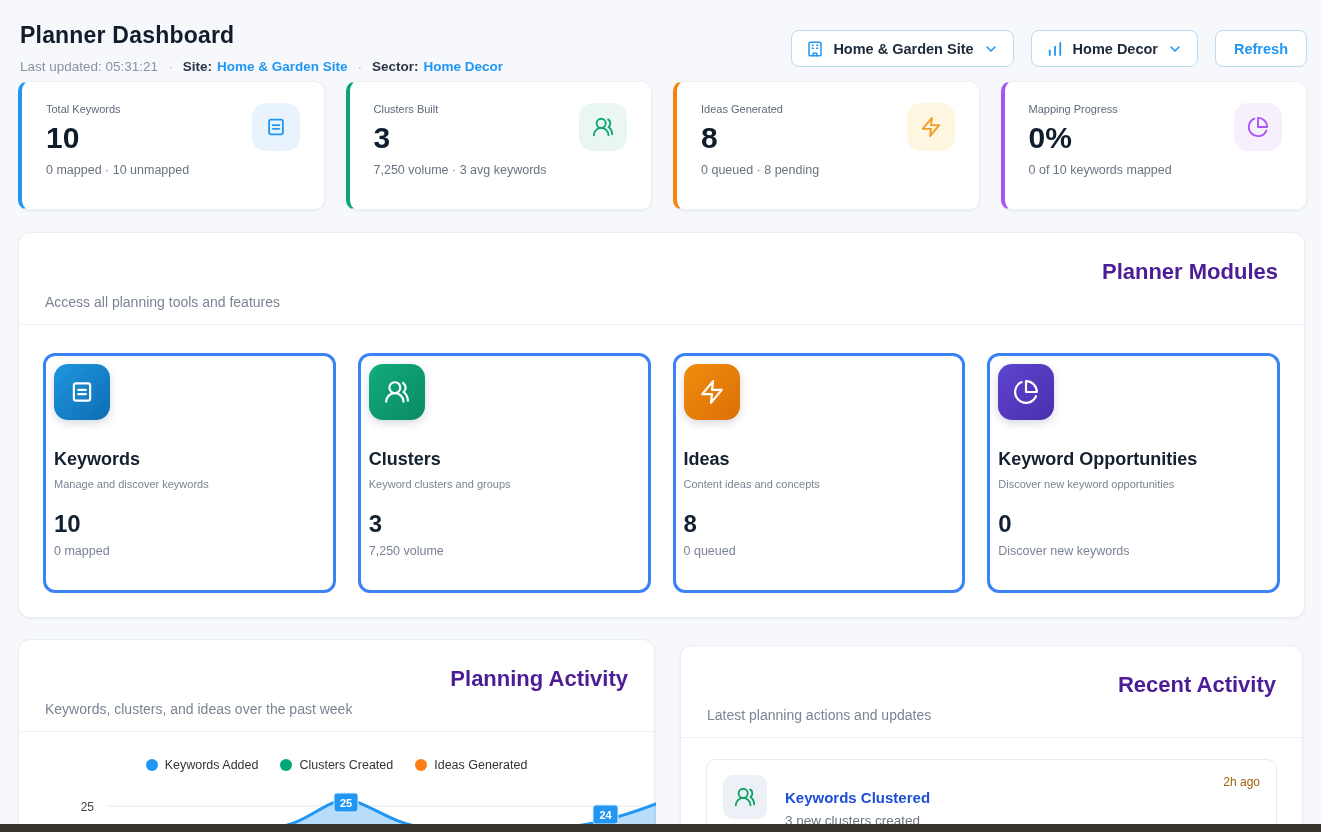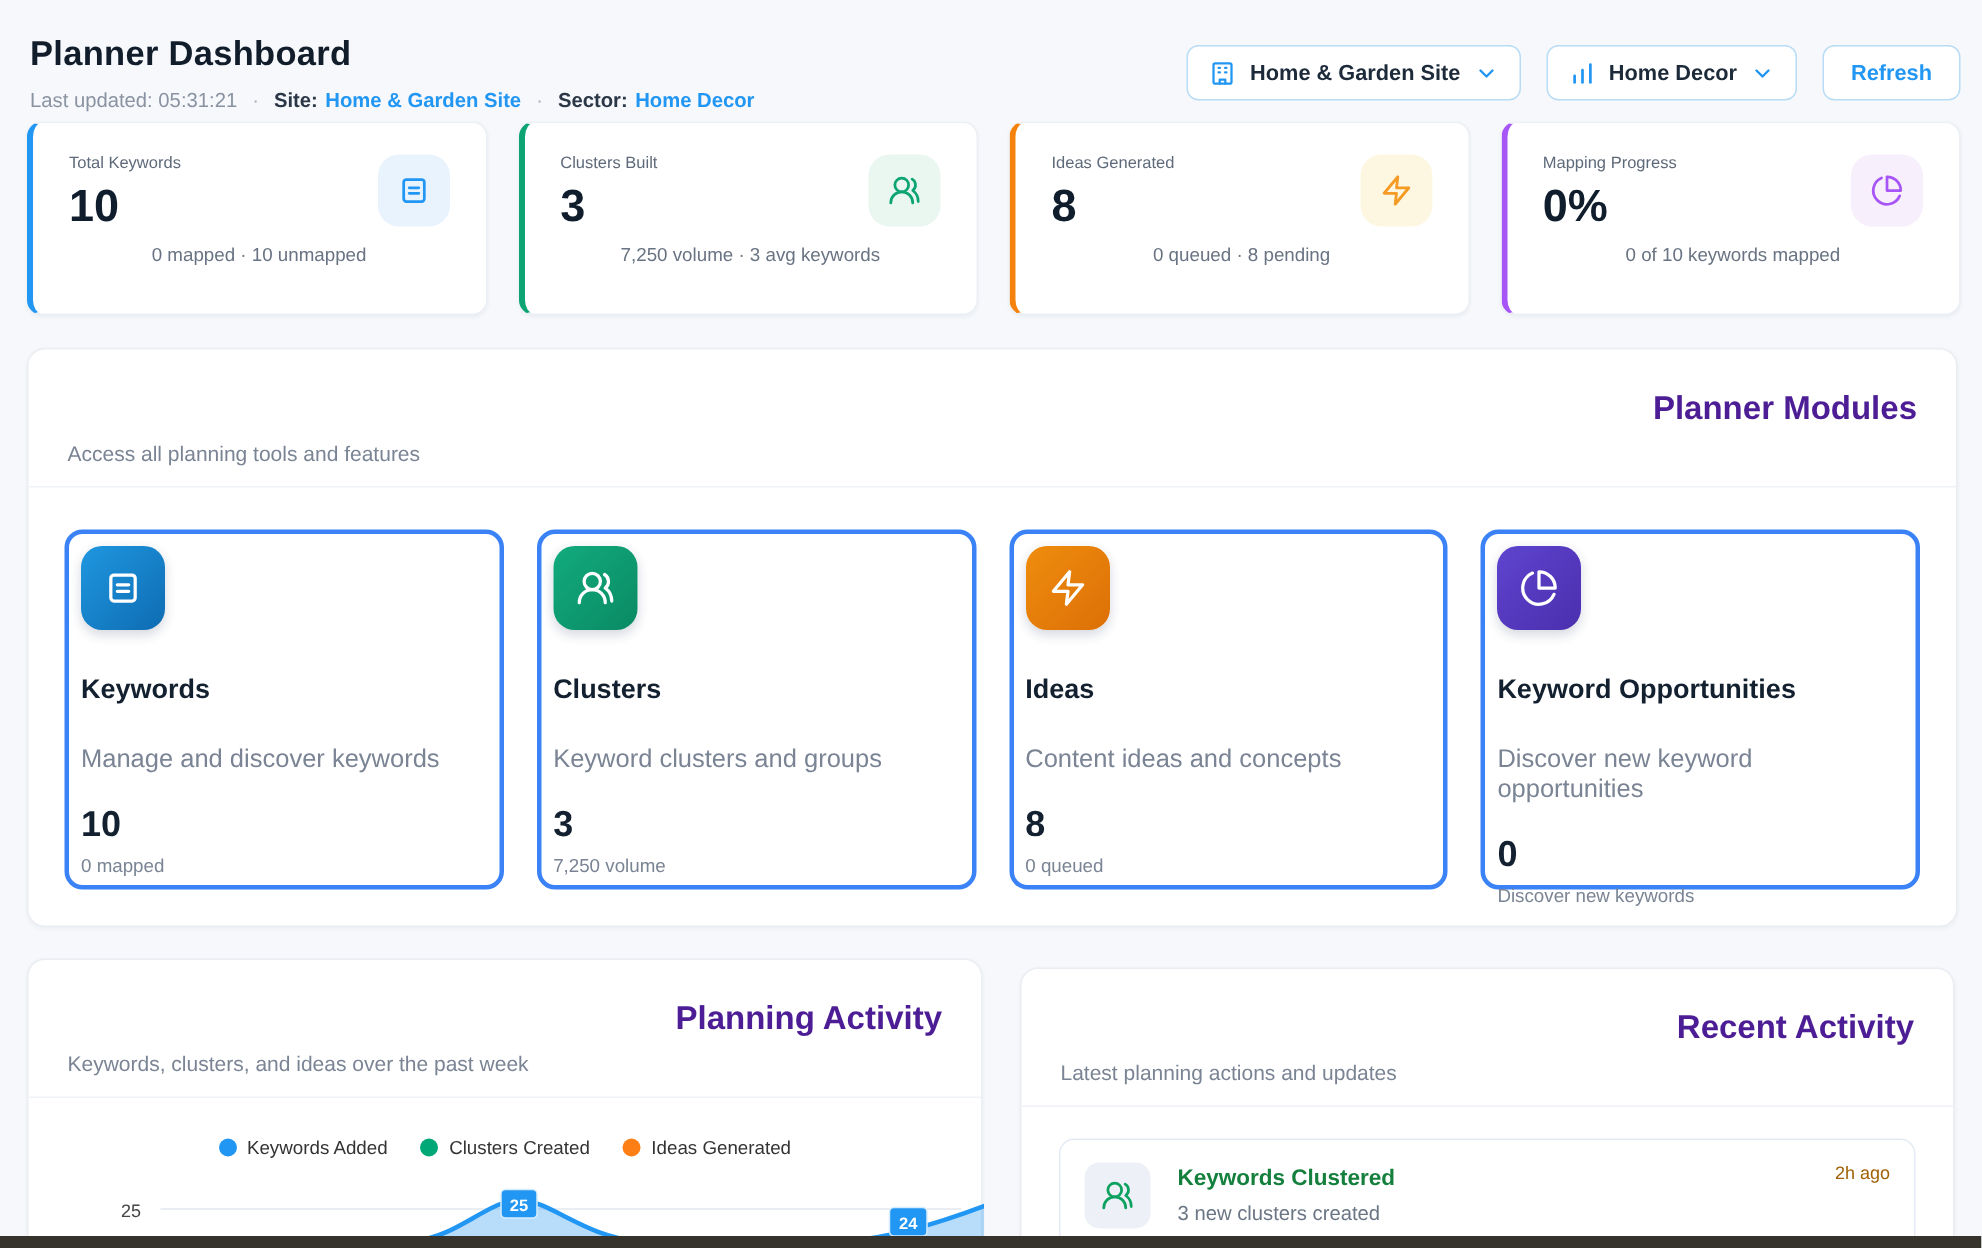--- a/index.html
+++ b/index.html
@@ -35,40 +35,40 @@
 
   
   .stats-row { position:absolute; left:18px; top:81px; width:1289px; display:grid; grid-template-columns:repeat(4,1fr); gap:21px; }
   .stat-card {
     position:relative; height:129px; background:#fff; border:1px solid #eceff4; border-radius:10px;
     border-left-width:4px; border-left-style:solid; padding:21px 24px;
     box-shadow:0 1px 3px rgba(25,45,80,.06);
   }
   .stat-label { font-size:11px; color:#5e6a7a; }
   .stat-value { font-size:30px; font-weight:800; color:#101d2c; margin-top:6px; line-height:1.1; }
-  .stat-sub   { font-size:12.5px; color:#697383; margin-top:9px;text-align:center; }
+  .stat-sub   { font-size:12.5px; color:#697383; margin-top:9px; }
   .stat-icon  { position:absolute; top:21px; right:24px; width:48px; height:48px; border-radius:14px; display:flex; align-items:center; justify-content:center; }
 
   
   .panel { background:#fff; border:1px solid #eaedf2; box-shadow:0 1px 3px rgba(25,45,80,.05); }
   .modules-card { position:absolute; left:18px; top:232px; width:1287px; height:386px; border-radius:12px; }
   .section-header { padding:26px 26px 0 26px; }
   .section-title { font-size:22px; font-weight:700; color:#4c1d95;text-align:right; }
   .section-sub { font-size:14px; color:#7a8494; margin-top:9px; }
   .divider { border-bottom:1px solid #eef1f5; margin-top:14px; }
 
   .modules-grid { display:grid; grid-template-columns:repeat(4,1fr); gap:22px; padding:28px 24px; }
   .module-card { background:#fff; border:3px solid #3b82f6; border-radius:12px; padding:8px; height:240px; cursor:pointer; }
   .module-tile { width:56px; height:56px; border-radius:14px; display:flex; align-items:center; justify-content:center; color:#fff; box-shadow:0 3px 8px rgba(20,40,80,.18); }
   .tile-blue   { background:linear-gradient(135deg,#1f97e0,#0e6cb2); }
   .tile-green  { background:linear-gradient(135deg,#12ab7d,#0a8a63); }
   .tile-orange { background:linear-gradient(135deg,#ef8d0e,#dc6f06); }
   .tile-purple { background:linear-gradient(135deg,#5f44cf,#4a2fae); }
   .module-title { font-size:18px; font-weight:800; color:#13202f; margin-top:29px; }
-  .module-desc  { font-size:17px; color:#7a8494; margin-top:26px; }
+  .module-desc  { font-size:11px; color:#7a8494; margin-top:8px; }
   .module-value { font-size:24px; font-weight:800; color:#13202f; margin-top:20px; }
   .module-sub   { font-size:12.5px; color:#7a8494; margin-top:6px; }
 
   
   .activity-left  { position:absolute; left:18px;  top:639px; width:637px; height:187px; border-radius:12px 12px 0 0; }
   .activity-right { position:absolute; left:680px; top:645px; width:623px; height:187px; border-radius:12px 12px 0 0; }
 
   .legend-row { display:flex; justify-content:center; align-items:center; gap:22px; margin-top:26px; font-size:12.5px; color:#333; }
   .legend-item { display:flex; align-items:center; }
   .legend-dot { width:12px; height:12px; border-radius:50%; margin-right:7px; }
@@ -80,21 +80,21 @@
   .area-line { fill:none; stroke:#2196f3; stroke-width:3; stroke-linecap:round; }
   .pt-badge  { fill:#2196f3; stroke:#d7ecfc; stroke-width:1; }
   .pt-badge-text { fill:#fff; font-size:11px; font-weight:700; font-family:"Liberation Sans",sans-serif; text-anchor:middle; }
 
   .activity-item {
     position:absolute; left:25px; top:113px; width:571px; height:74px;
     border:1px solid #e4ebf4; border-radius:10px; background:#fff;
     display:flex; gap:18px; padding:15px 16px;
   }
   .item-icon-tile { width:44px; height:44px; border-radius:10px; background:#edf1f7; display:flex; align-items:center; justify-content:center; color:#0da15f; flex:none; }
-  .item-title { font-size:15px; font-weight:800; color:#15803d; margin-top:2px; }
+  .item-title { font-size:15px; font-weight:800; color:#1d4ed8; margin-top:14px; }
   .item-desc  { font-size:13.5px; color:#6b7685; margin-top:7px; }
   .item-time  { position:absolute; right:16px; top:15px; font-size:12px; color:#a16207; }
 
   .bottom-strip { position:absolute; left:0; top:824px; width:1321px; height:8px; background:#35332b; z-index:60; }
 
   
   .acc-blue   { border-left-color:#2196f3; }
   .acc-green  { border-left-color:#0da473; }
   .acc-orange { border-left-color:#f5820d; }
   .acc-purple { border-left-color:#a855f7; }

